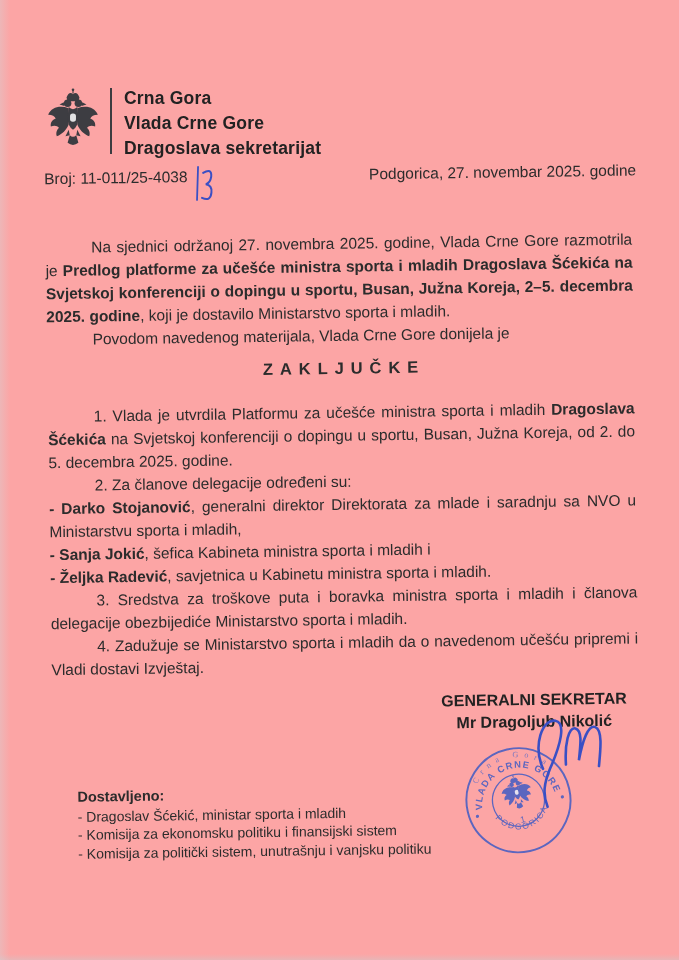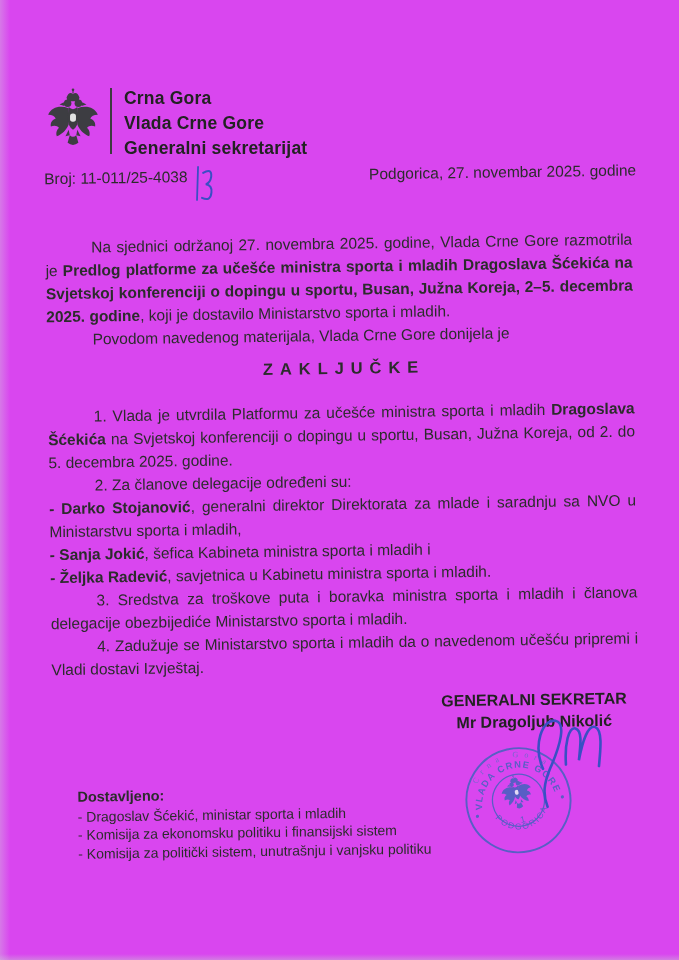--- a/index.html
+++ b/index.html
@@ -1,18 +1,18 @@
 <!DOCTYPE html>
 <html><head>
 <meta charset="utf-8">
 <style>
   html,body { margin:0; padding:0; background:#e8e8e8; }
   .page {
     position:relative; width:679px; height:960px; margin:0 auto;
-    background:#d946ef; overflow:hidden;
+    background:#fca5a5; overflow:hidden;
     font-family:"Liberation Sans", sans-serif; color:#2c2c2c;
   }
   .page::before{
     content:""; position:absolute; inset:0; pointer-events:none;
     background:linear-gradient(90deg, rgba(210,215,218,.35) 0, rgba(255,255,255,0) 10px),
                linear-gradient(0deg, rgba(200,205,208,.4) 0, rgba(255,255,255,0) 6px);
   }
   .tilt { position:absolute; inset:0; transform:rotate(-0.85deg); transform-origin:60px 300px; }
 
   
@@ -78,21 +78,21 @@
   </svg>
 
   <div class="header">
     <svg class="coat" viewBox="0 0 100 120">
       <use href="#eagle" fill="#3d3d42"></use>
     </svg>
     <div class="hdr-divider"></div>
     <div class="org">
       <div>Crna Gora</div>
       <div>Vlada Crne Gore</div>
-      <div>Generalni sekretarijat</div>
+      <div>Dragoslava sekretarijat</div>
     </div>
   </div>
 
   <div class="tilt">
 
     <div class="meta">
       <div class="broj">
         <span>Broj: 11-011/25-4038</span>
         <svg class="hand3" width="26" height="42" viewBox="0 0 26 42">
           <path d="M7 3 L5.5 36" stroke="#3a4fc4" stroke-width="1.8" fill="none" stroke-linecap="round"></path>

